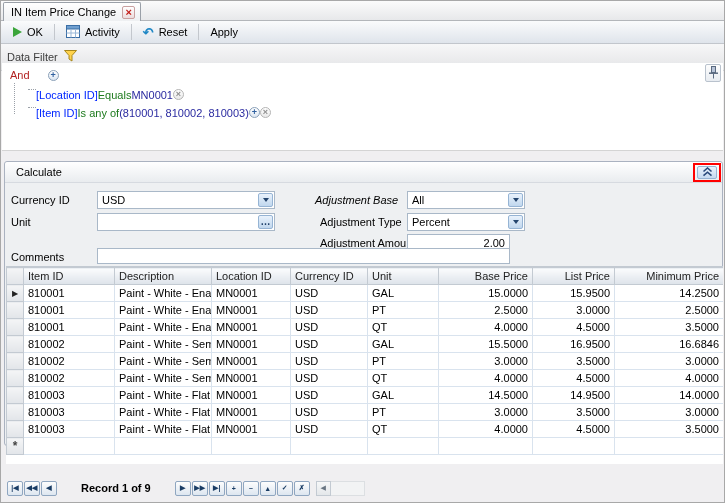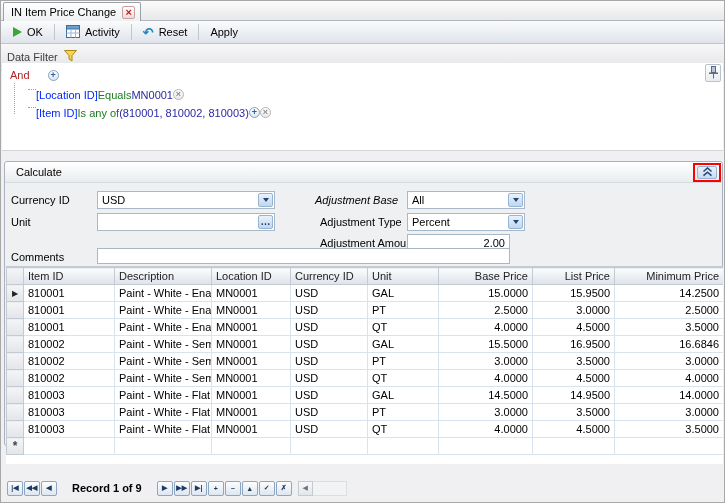--- a/index.html
+++ b/index.html
@@ -56,21 +56,21 @@
   .grid td{height:17px;padding:0 4px;border:1px solid #d9e3ee;background:#fff;overflow:hidden;white-space:nowrap;}
   .grid td.ind,.grid th.ind{background:linear-gradient(#f4f5f6,#e2e5e9);border-color:#c3cad2;text-align:center;padding:0;}
   .grid .num{text-align:right;}
   .grid td.ind{font-size:8px;color:#222;}
   .grid td.ind.star{font-size:12px;color:#444;font-weight:bold;}
 
   
   .navbar{position:absolute;left:2px;top:318px;right:2px;height:16px;display:flex;align-items:center;}
   .nav-group{display:flex;gap:1px;}
   .nav-btn{width:16px;height:15px;border:1px solid #8fa6c0;border-radius:2px;background:linear-gradient(#fdfdfd,#dde6f0);color:#1a3c64;font-size:7px;font-weight:bold;display:flex;align-items:center;justify-content:center;letter-spacing:0;}
-  .nav-label{margin:0 15px;font-weight:bold;white-space:nowrap;}
+  .nav-label{margin:0 24px;font-weight:bold;white-space:nowrap;}
   .hscroll{display:flex;align-items:center;margin-left:6px;}
   .hs-btn{width:15px;height:15px;border:1px solid #c3cad2;background:linear-gradient(#f6f7f8,#e4e7ea);color:#6a7683;font-size:7px;display:flex;align-items:center;justify-content:center;}
   .hs-track{width:34px;height:15px;background:#f2f3f4;border:1px solid #dcdfe2;border-left:none;}
 </style>
 </head>
 <body>
 
 <div class="screen">
 
   <div class="tabbar">

